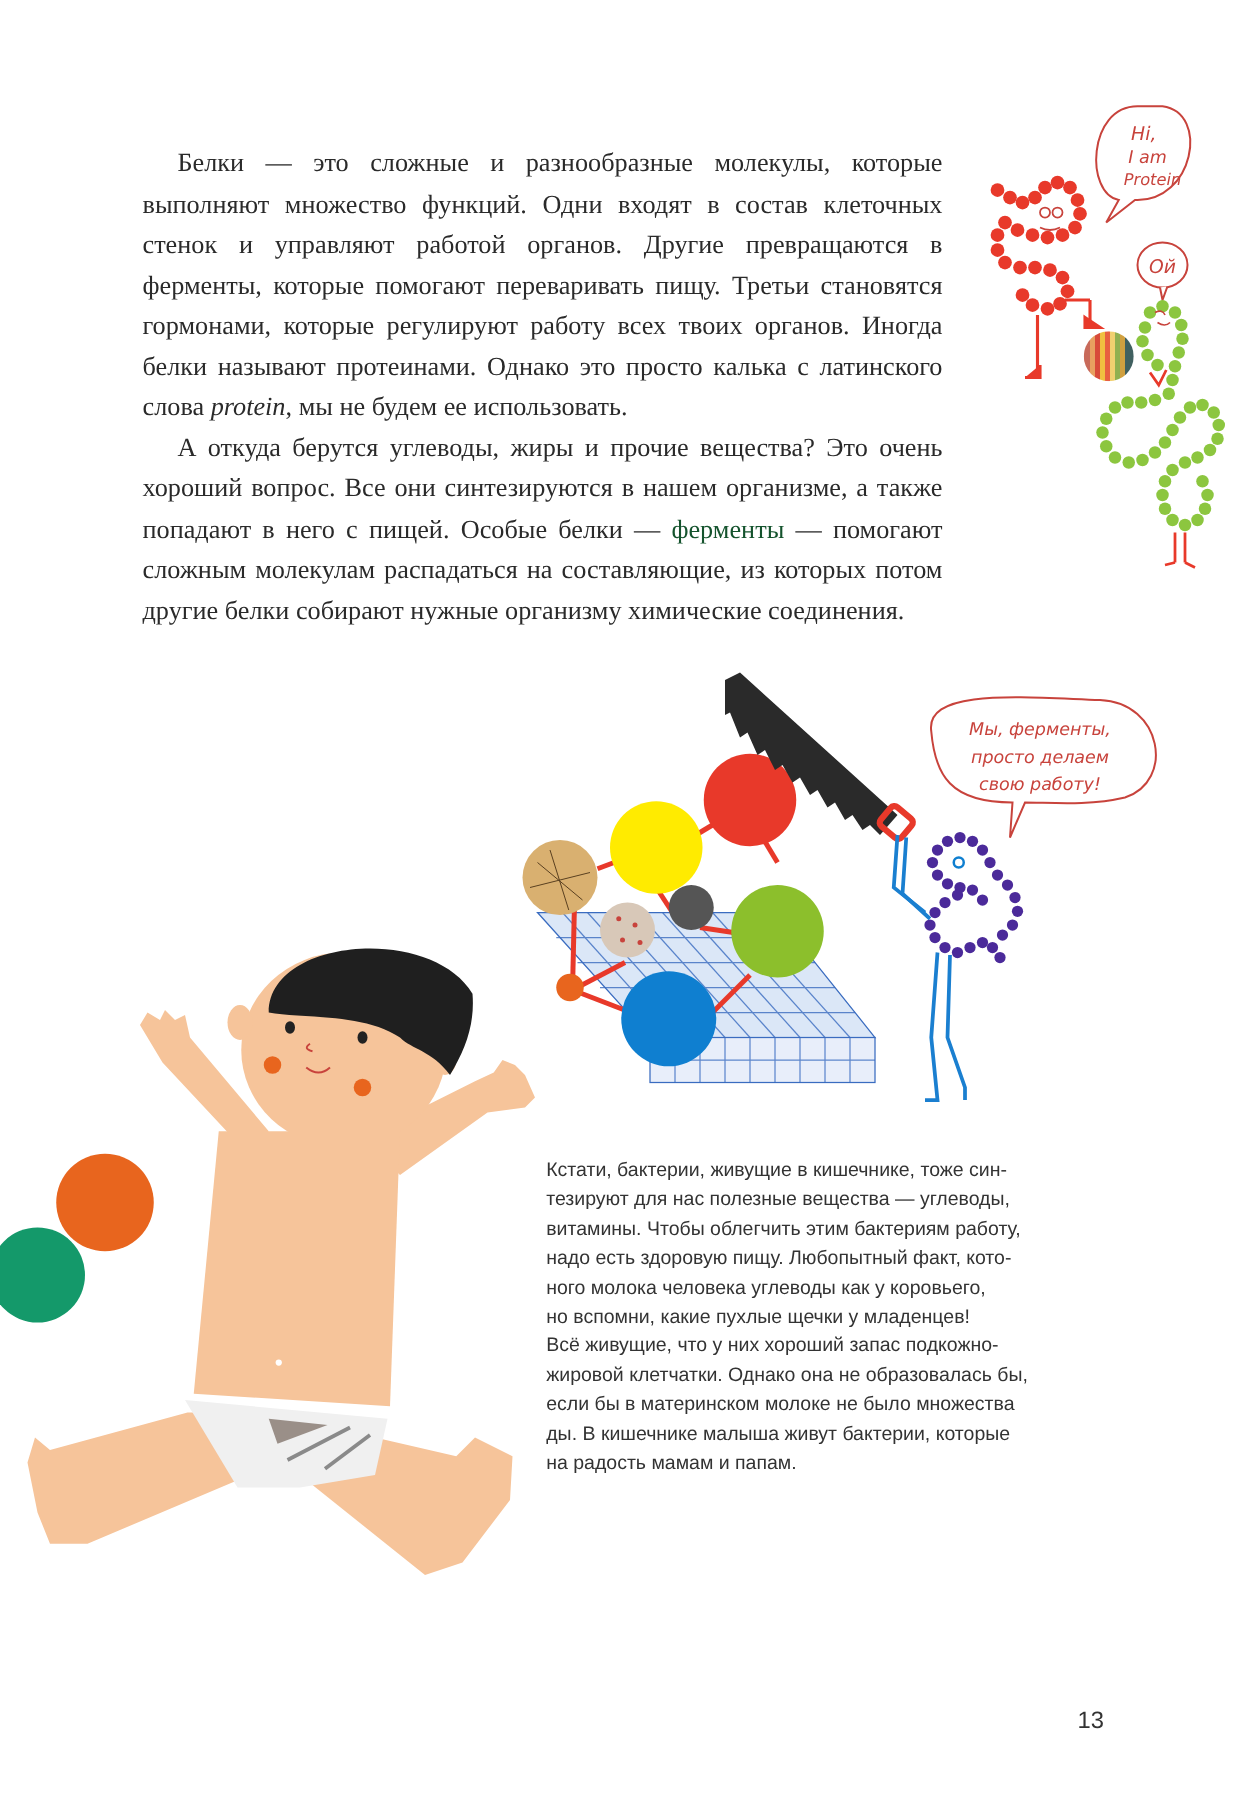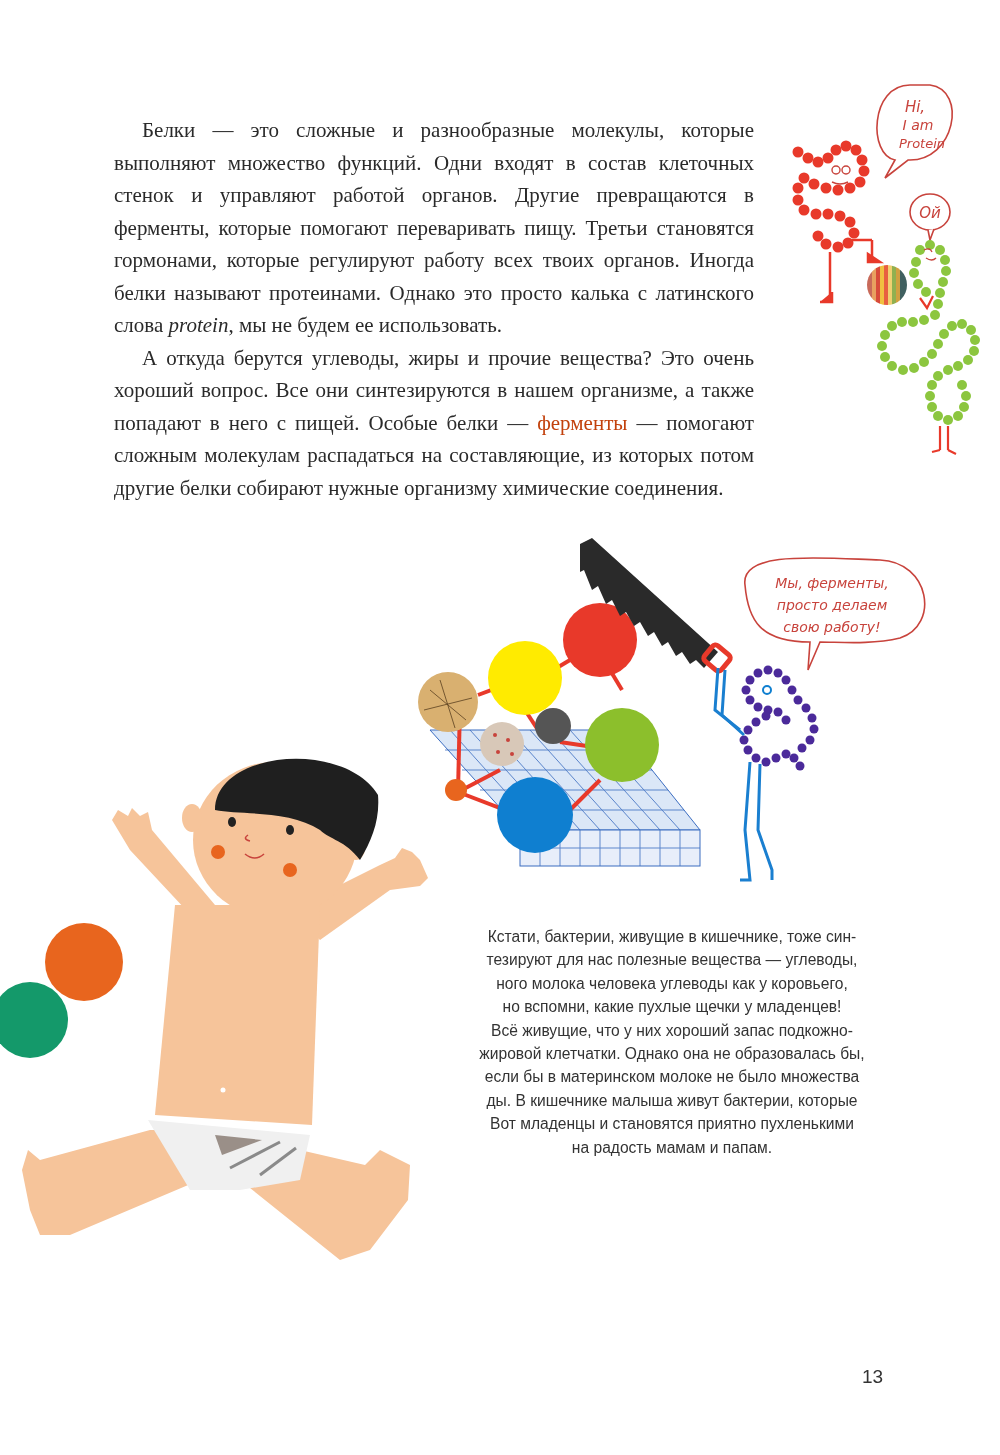--- a/index.html
+++ b/index.html
@@ -7,29 +7,29 @@
 
   .page { position: absolute; inset: 0; background: #fff; }
 
   .main-text {
     position: absolute; left: 114px; top: 114px; width: 640px;
     font-family: "Liberation Serif", "DejaVu Serif", serif;
     font-size: 21px; line-height: 32.5px; color: #2a2a2a;
     text-align: justify;
   }
   .main-text p { margin: 0; text-indent: 28px; }
-  .main-text .term { color: #c2410c; }
+  .main-text .term { color: #14532d; }
   .main-text em { font-style: italic; }
 
   .side-text {
     position: absolute; left: 437px; top: 925px; width: 470px;
     font-family: "Liberation Sans", "DejaVu Sans", sans-serif;
     font-size: 15.6px; line-height: 23.4px; color: #333;
   }
-  .side-text .line { display: block; white-space: nowrap; text-align: center; }
+  .side-text .line { display: block; white-space: nowrap; }
 
   .page-number {
     position: absolute; left: 862px; top: 1366px;
     font-family: "Liberation Sans", "DejaVu Sans", sans-serif;
     font-size: 19px; color: #333;
   }
 
   .illus { position: absolute; }
   .bubble-text {
     font-family: "DejaVu Sans", sans-serif; fill: #c8433c; font-style: italic;
@@ -313,24 +313,25 @@
     </g>
     <circle cx="223" cy="400" r="2.5" fill="#fff"></circle>
     <path d="M148 430 L310 445 L300 490 L240 500 L190 500 Z" fill="#f0f0f0"></path>
     <path d="M215 445 L262 450 L222 465 Z" fill="#9a8f88"></path>
     <path d="M230 478 L280 452 M260 485 L296 458" stroke="#8a8a8a" stroke-width="3"></path>
   </svg>
 
   <div class="side-text">
     <span class="line">Кстати, бактерии, живущие в кишечнике, тоже син-</span>
     <span class="line">тезируют для нас полезные вещества — углеводы,</span>
+    <span class="line">витамины. Чтобы облегчить этим бактериям работу,</span>
+    <span class="line">надо есть здоровую пищу. Любопытный факт, кото-</span>
     <span class="line">ного молока человека углеводы как у коровьего,</span>
     <span class="line">но вспомни, какие пухлые щечки у младенцев!</span>
     <span class="line">Всё живущие, что у них хороший запас подкожно-</span>
     <span class="line">жировой клетчатки. Однако она не образовалась бы,</span>
     <span class="line">если бы в материнском молоке не было множества</span>
     <span class="line">ды. В кишечнике малыша живут бактерии, которые</span>
-    <span class="line">Вот младенцы и становятся приятно пухленькими</span>
     <span class="line">на радость мамам и папам.</span>
   </div>
 
   <div class="page-number">13</div>
 </div>
 
 </body></html>

